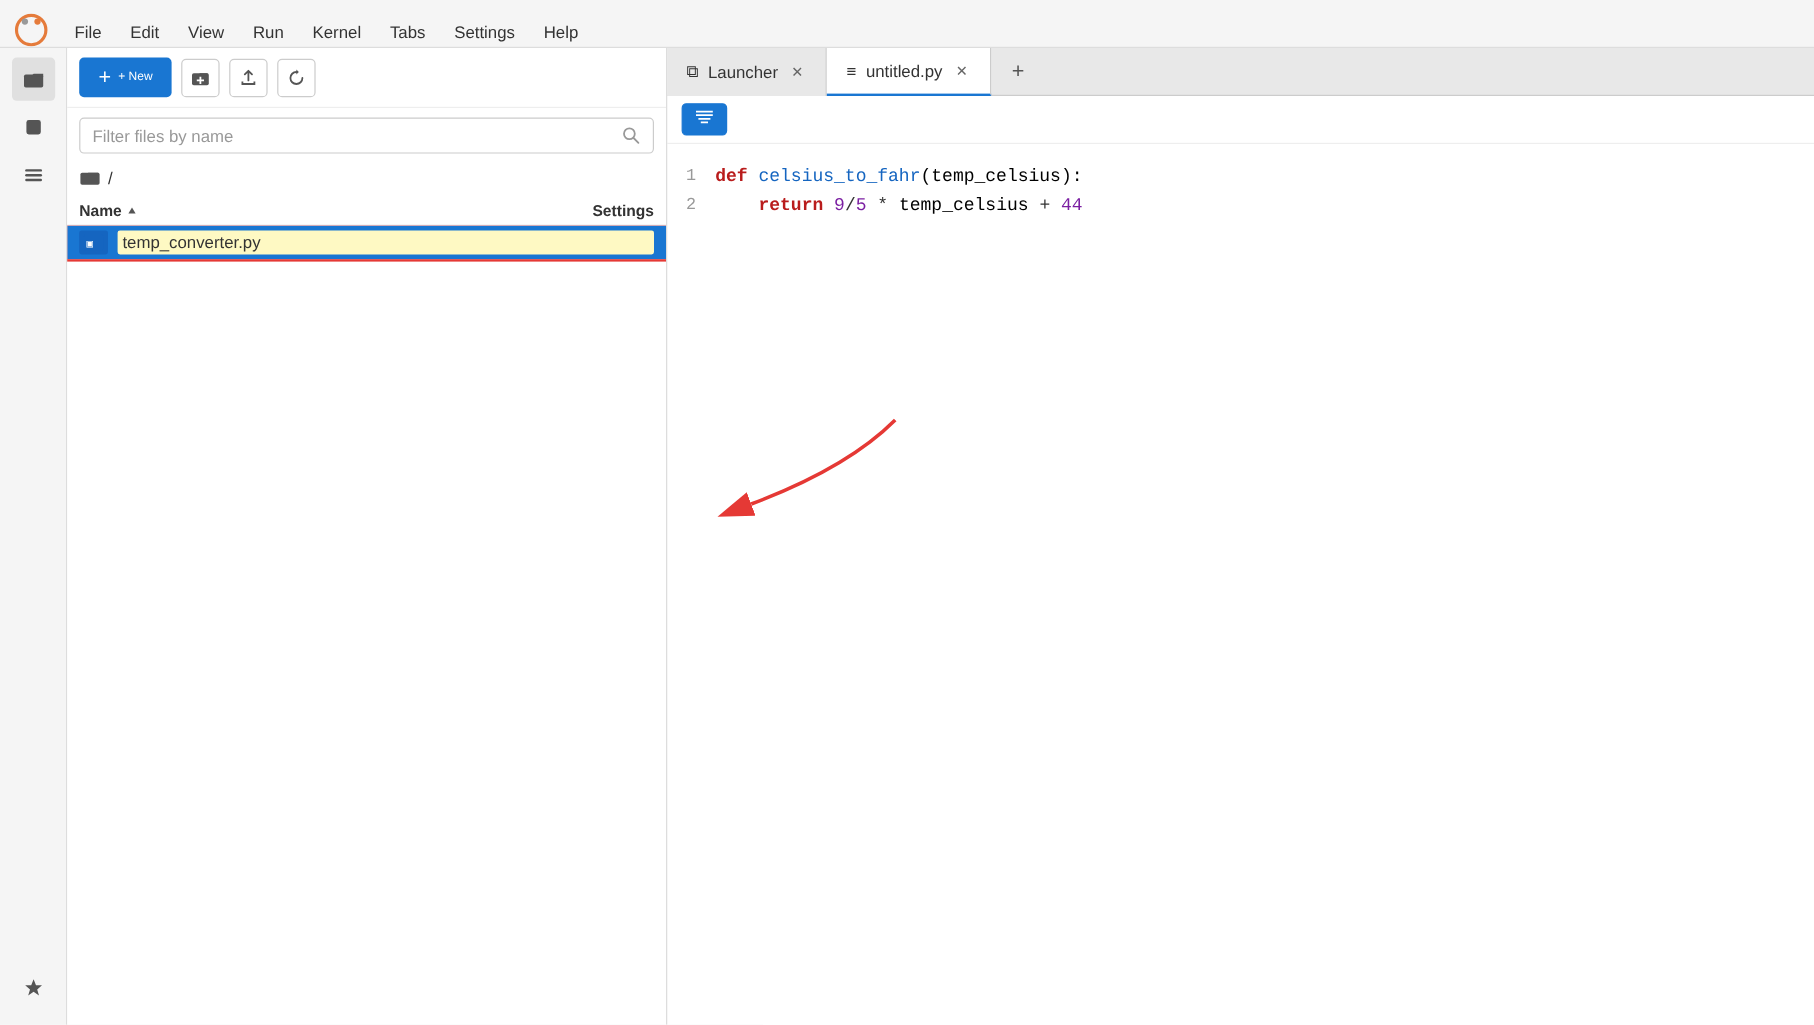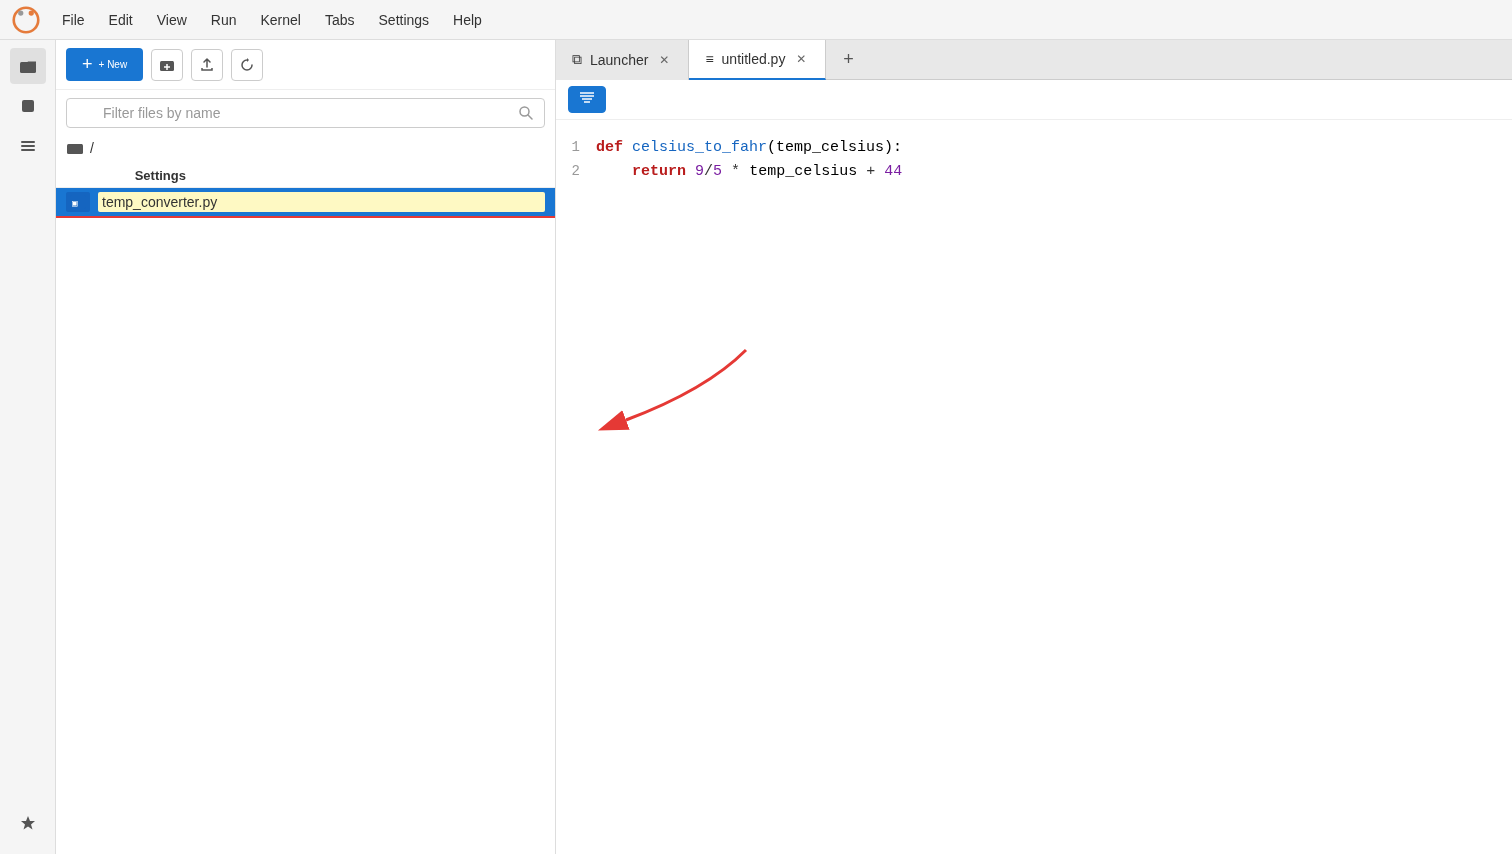--- a/index.html
+++ b/index.html
@@ -1,20 +1,20 @@
 <!DOCTYPE html>
 <html><head>
   <meta charset="utf-8">
   <style>
     * { box-sizing: border-box; margin: 0; padding: 0; }
     body { font-family: -apple-system, BlinkMacSystemFont, 'Segoe UI', sans-serif; background: #f5f5f5; width: 1512px; height: 854px; overflow: hidden; }
 
     
     .menubar {
-      display: flex; align-items: center; height: 40px;
+      display: flex; align-items: flex-end; height: 40px;
       background: #f5f5f5; border-bottom: 1px solid #ddd;
       padding: 0 12px; gap: 4px;
     }
     .menubar-logo {
       width: 28px; height: 28px; margin-right: 8px;
     }
     .menubar-item {
       padding: 4px 10px; font-size: 14px; color: #333; cursor: pointer; border-radius: 4px;
     }
 
@@ -56,21 +56,21 @@
     }
 
     
     .filter-area { padding: 8px 10px; }
     .filter-input-wrap {
       display: flex; align-items: center;
       border: 1px solid #ccc; border-radius: 4px; background: #fff;
       padding: 6px 10px; gap: 8px;
     }
     .filter-input {
-      border: none; outline: none; flex: 1; font-size: 14px; color: #333; background: transparent; margin-left: 26px;
+      border: none; outline: none; flex: 1; font-size: 14px; color: #333; background: transparent;
     }
     .filter-input::placeholder { color: #999; }
 
     
     .breadcrumb-row {
       display: flex; align-items: center; padding: 4px 10px 8px 10px; gap: 6px;
     }
 
     
     .file-list-header {
@@ -260,20 +260,26 @@
 
     <div class="breadcrumb-row">
       <svg width="18" height="16" viewBox="0 0 18 16">
         <rect x="1" y="4" width="16" height="10" rx="1.5" fill="#555"></rect>
         <path d="M1 6h5l1.5-2H16v2" fill="#555"></path>
       </svg>
       <span style="font-size:14px; color:#333;">/</span>
     </div>
 
     <div class="file-list-header">
+      <div class="col-name">
+        <span>Name</span>
+        <svg width="10" height="10" viewBox="0 0 10 10">
+          <path d="M5 2 L8 7 L2 7 Z" fill="#555"></path>
+        </svg>
+      </div>
       <div class="col-modified">
         <span>Settings</span>
       </div>
     </div>
 
     <div class="file-list">
       <div class="file-row selected" style="outline: 2px solid #e53935; background: #1976d2;">
         <div class="file-icon">
           <svg width="18" height="16" viewBox="0 0 18 16">
             <rect x="1" y="1" width="16" height="14" rx="2" fill="#1565c0"></rect>

